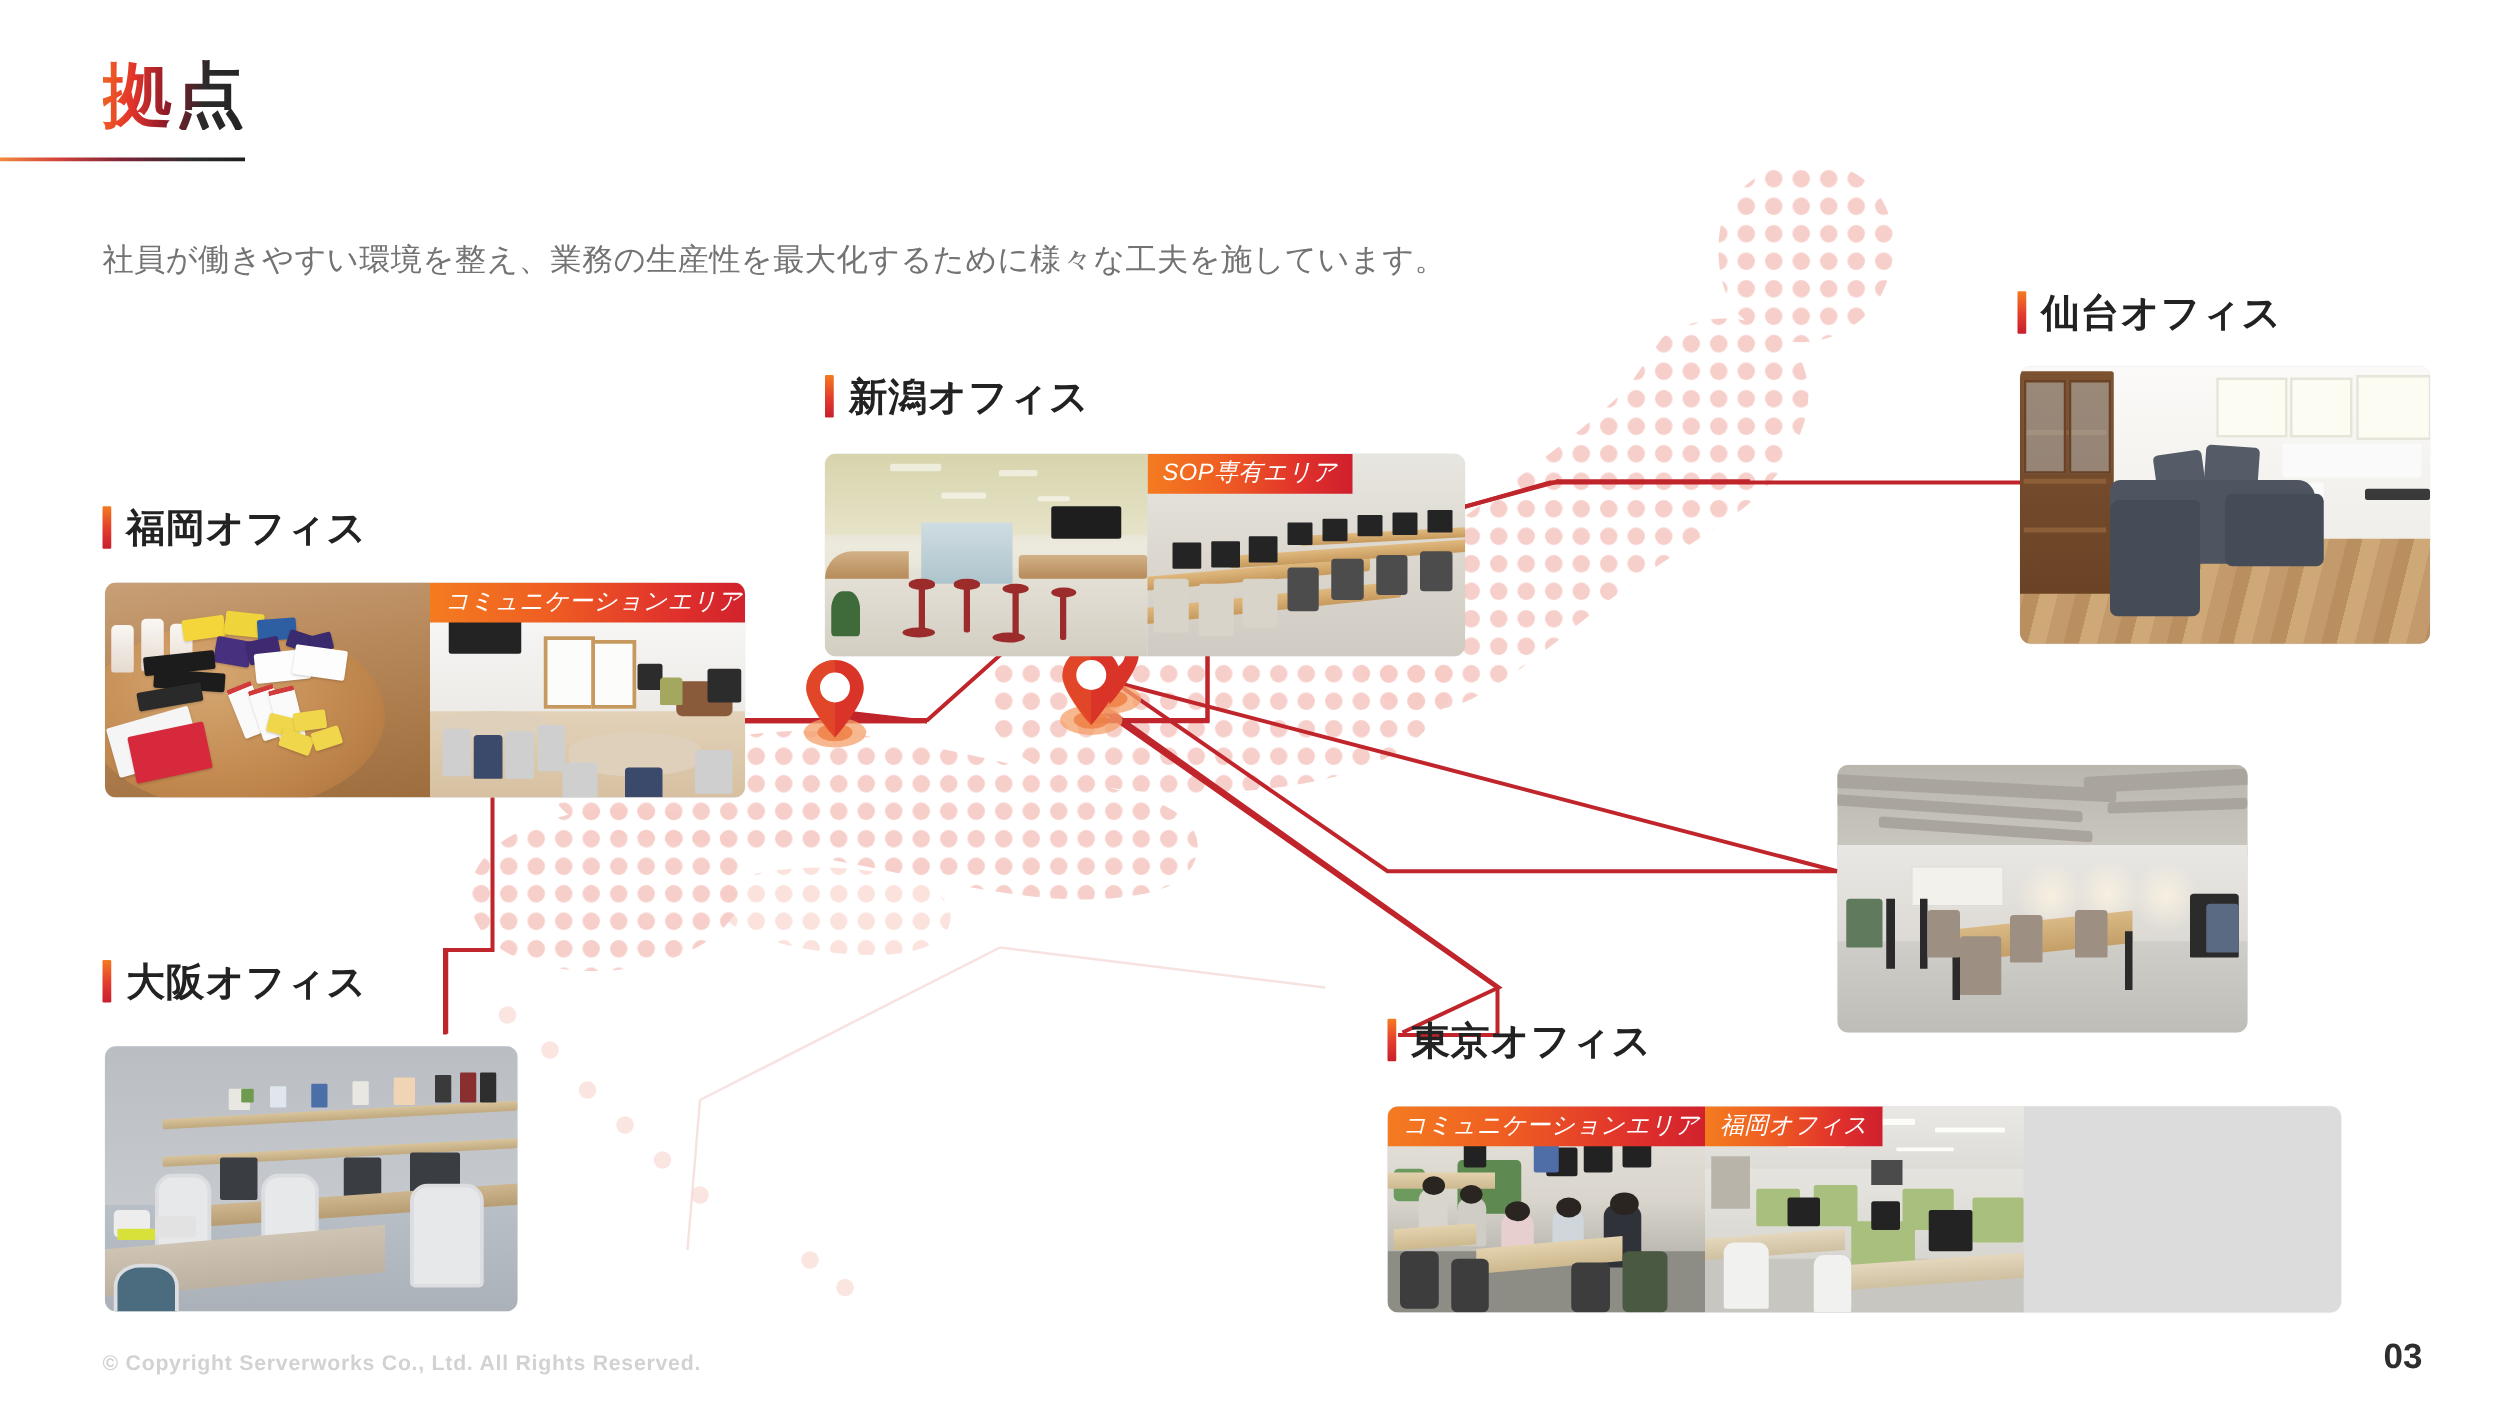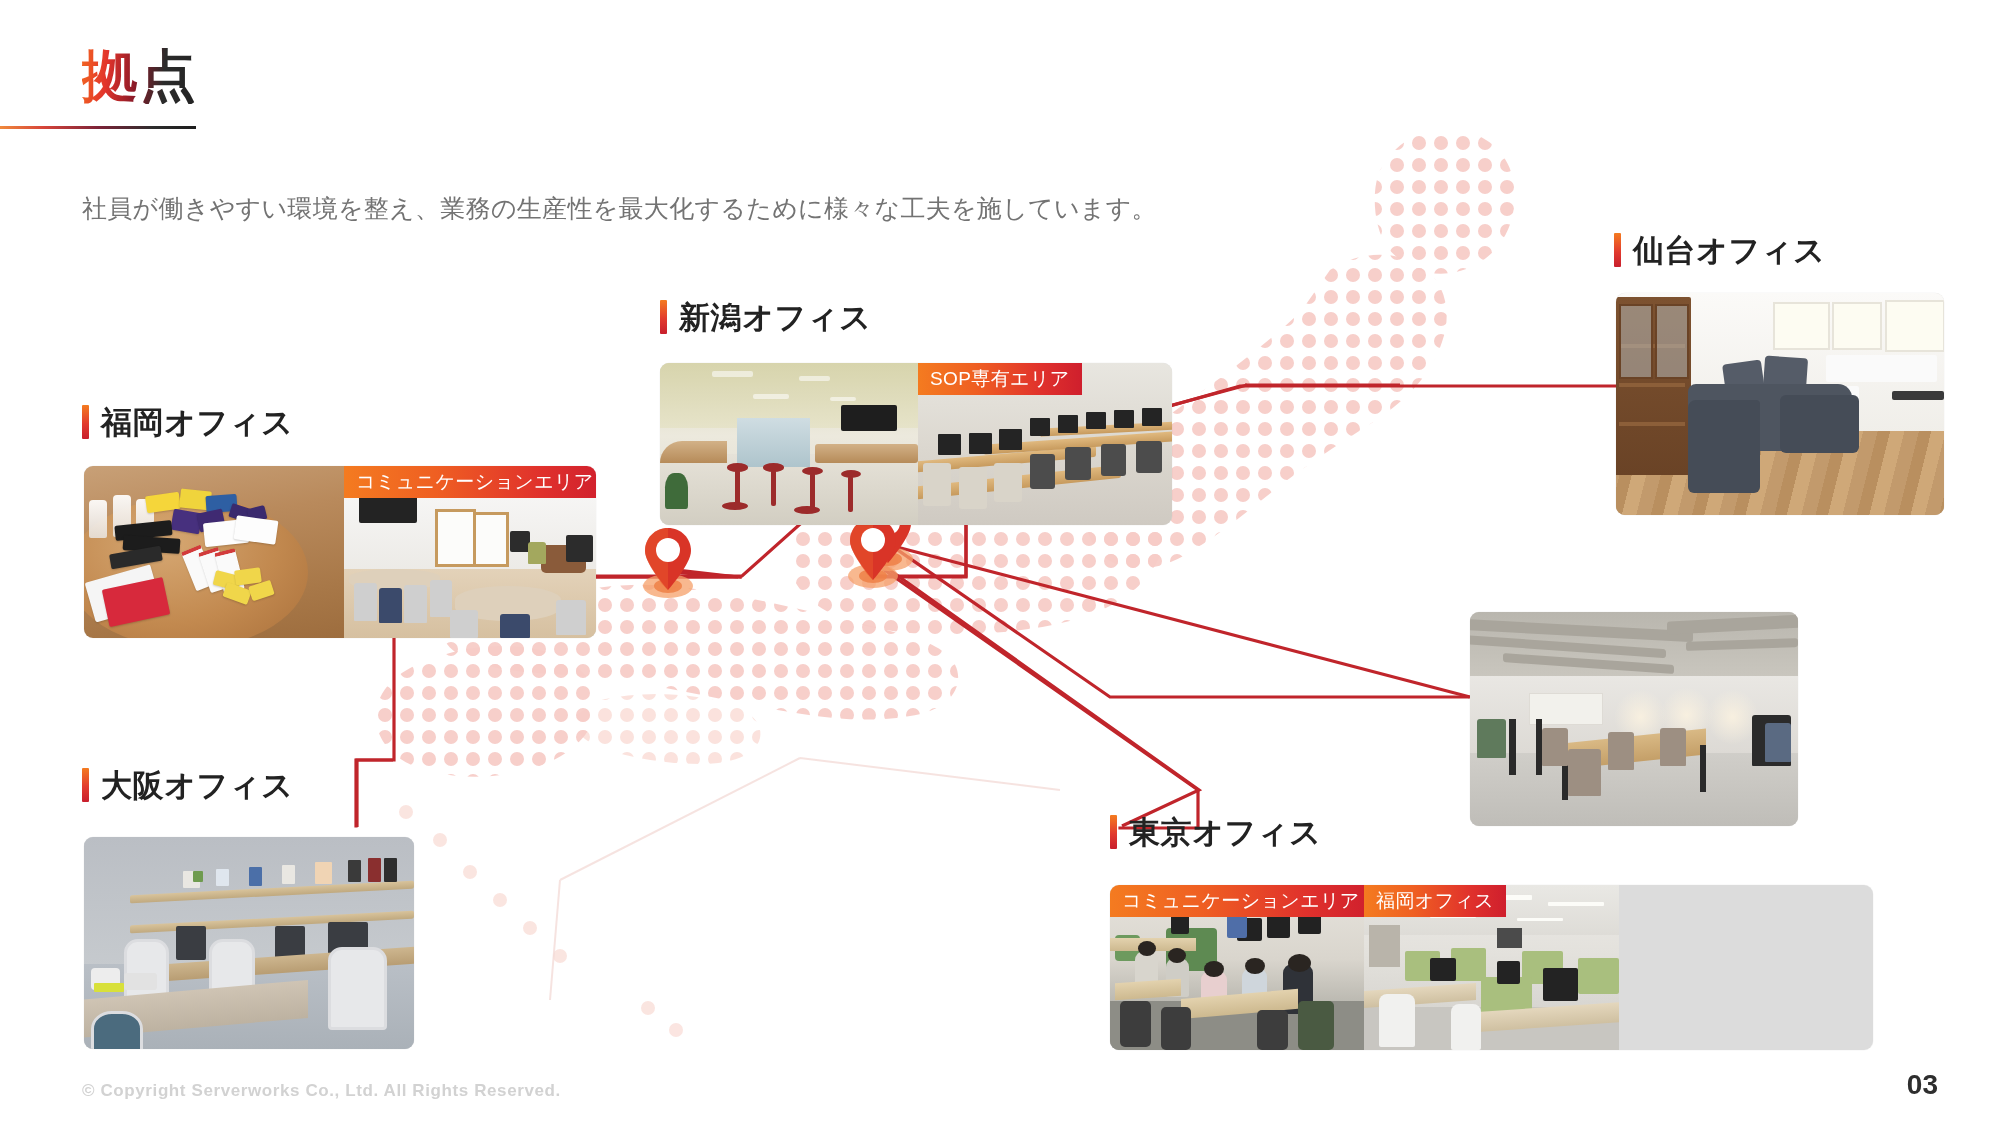--- a/index.html
+++ b/index.html
@@ -116,21 +116,21 @@
     line-height: 1;
   }
 
   .photo-frame {
     position: absolute;
     border-radius: 9px;
     overflow: hidden;
     background: #dcdcdc;
     box-shadow: 0 0 0 0.5px rgba(0,0,0,0.04);
   }
-  .photo-row { display: flex; width: 100%; height: 100%; }
+  .photo-row { display: flex; width: 100%; height: 100%; font-style: italic; }
   .photo-cell { position: relative; height: 100%; overflow: hidden; }
 
   .area-tag {
     position: absolute;
     left: 0;
     top: 0;
     padding: 6px 12px 7px 12px;
     font-size: 19px;
     color: #ffffff;
     letter-spacing: 0.4px;

